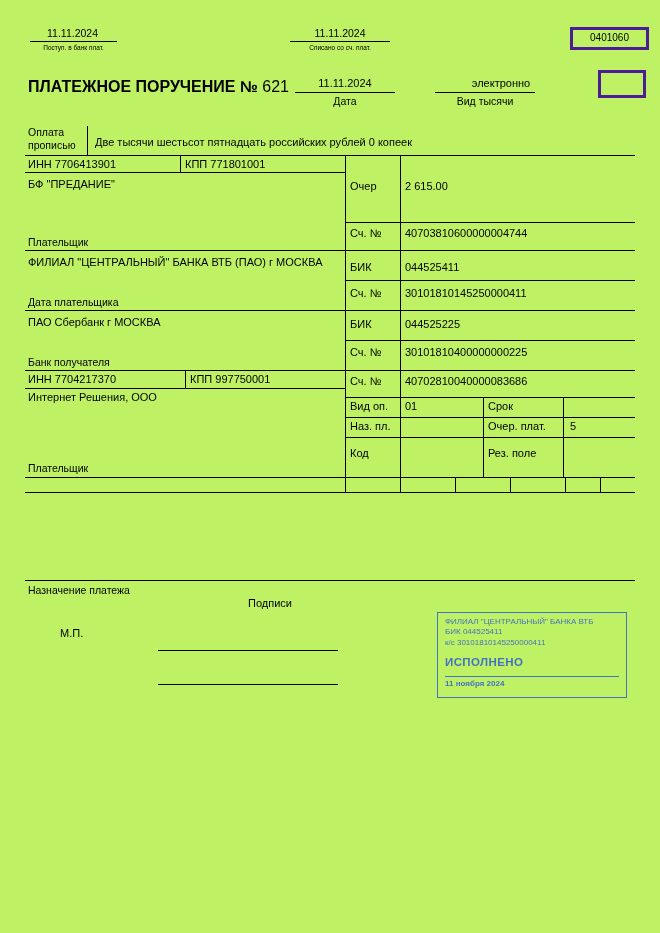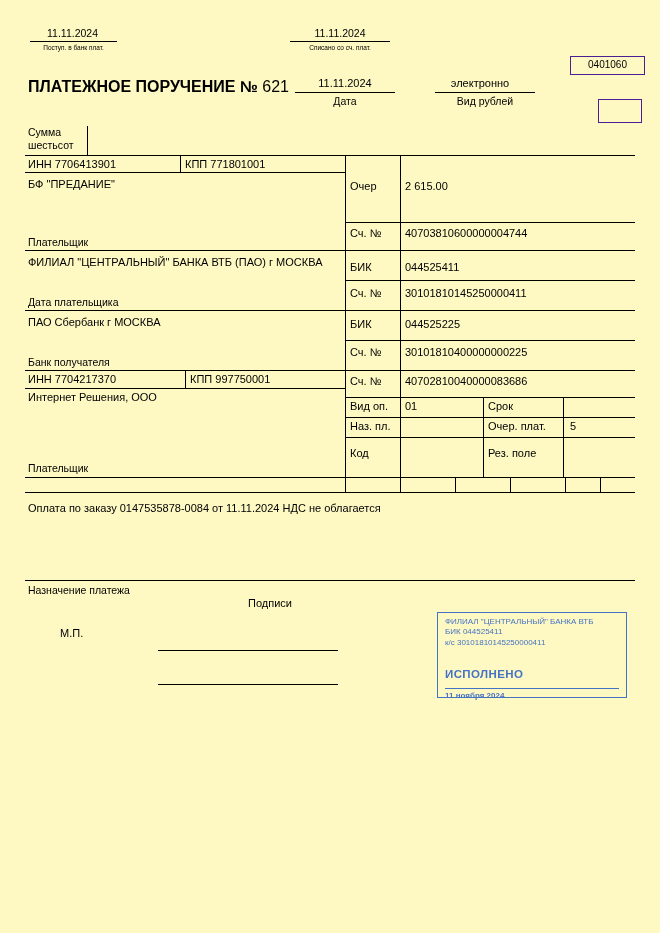--- a/index.html
+++ b/index.html
@@ -1,30 +1,30 @@
 <!DOCTYPE html>
 <html style="--stampc: #4472c4;"><head>
 <meta charset="utf-8">
 <style>
   html,body{margin:0;padding:0;background:#ffffff;}
-  .page{position:relative;width:660px;height:933px;background:#fef9c3;
+  .page{position:relative;width:660px;height:933px;background:#bef264;
         font-family:"Liberation Sans","DejaVu Sans",sans-serif;color:#000;overflow:hidden;}
   .t{position:absolute;font-size:11px;line-height:1.2;white-space:nowrap;}
   .sm{font-size:10.5px;}
   .xs{font-size:6.5px;}
   .b{font-weight:700;}
   .ctr{text-align:center;}
   .hl{position:absolute;height:0;border-top:1px solid #000;}
   .vl{position:absolute;width:0;border-left:1px solid #000;}
-  .box{position:absolute;border:1px solid #4c1d95;margin-top:29px;}
+  .box{position:absolute;border:3px solid #4c1d95;}
   :root{--stampc:#4472c4;}
   .stamp{position:absolute;left:437px;top:612px;width:190px;height:86px;
          border:1.5px solid var(--stampc);color:var(--stampc);
          padding:4px 7px;font-size:8px;line-height:1.3;box-sizing:border-box;}
-  .stamp-status{font-weight:700;font-size:11.5px;margin-top:19px;letter-spacing:.4px;}
+  .stamp-status{font-weight:700;font-size:11.5px;margin-top:7px;letter-spacing:.4px;}
   .stamp-sep{border-top:1px solid var(--stampc);margin-top:6px;}
   .stamp-date{font-size:8px;padding-top:2px;font-weight:bold;}
 </style>
 </head>
 <body>
 
 <div class="page">
 
   <div class="t ctr" style="left:30px;top:27px;width:85px;font-size:10.5px">11.11.2024</div>
   <div class="hl" style="left:30px;top:41px;width:87px"></div>
@@ -37,27 +37,28 @@
   <div class="box ctr" style="left:570px;top:27px;width:73px;height:17px;font-size:10px;line-height:15px">0401060</div>
 
   <div class="t" style="left:28px;top:77px;font-size:16px">
     <span class="b">ПЛАТЕЖНОЕ ПОРУЧЕНИЕ №</span>
     <span>621</span>
   </div>
   <div class="t ctr" style="left:295px;top:77px;width:100px">11.11.2024</div>
   <div class="hl" style="left:295px;top:92px;width:100px"></div>
   <div class="t sm ctr" style="left:295px;top:95px;width:100px">Дата</div>
 
-  <div class="t ctr" style="left:430px;top:77px;width:100px">электронно</div>
+  <div class="t ctr" style="left:451px;top:77px;width:100px">электронно</div>
   <div class="hl" style="left:435px;top:92px;width:100px"></div>
-  <div class="t sm ctr" style="left:435px;top:95px;width:100px">Вид рублей</div>
+  <div class="t sm ctr" style="left:435px;top:95px;width:100px">Вид тысячи</div>
 
   <div class="box" style="left:598px;top:70px;width:42px;height:22px"></div>
 
-  <div class="t" style="left:25px;top:126px;width:63px;height:29px;font-size:10.5px;line-height:1.2;white-space:normal;border-right:1px solid #000;padding-left:3px;box-sizing:border-box">Сумма шестьсот</div>
+  <div class="t" style="left:25px;top:126px;width:63px;height:29px;font-size:10.5px;line-height:1.2;white-space:normal;border-right:1px solid #000;padding-left:3px;box-sizing:border-box">Оплата прописью</div>
+  <div class="t" style="left:95px;top:136px">Две тысячи шестьсот пятнадцать российских рублей 0 копеек</div>
 
   <div class="hl" style="left:25px;top:155px;width:610px"></div>
   <div class="hl" style="left:25px;top:172px;width:320px"></div>
   <div class="hl" style="left:345px;top:222px;width:290px"></div>
   <div class="hl" style="left:25px;top:250px;width:610px"></div>
   <div class="hl" style="left:345px;top:280px;width:290px"></div>
   <div class="hl" style="left:25px;top:310px;width:610px"></div>
   <div class="hl" style="left:345px;top:340px;width:290px"></div>
   <div class="hl" style="left:25px;top:370px;width:610px"></div>
   <div class="hl" style="left:25px;top:388px;width:320px"></div>
@@ -111,21 +112,20 @@
 
   <div class="t" style="left:350px;top:400px">Вид оп.</div>
   <div class="t" style="left:405px;top:400px">01</div>
   <div class="t" style="left:488px;top:400px">Срок</div>
   <div class="t" style="left:350px;top:420px">Наз. пл.</div>
   <div class="t" style="left:488px;top:420px">Очер. плат.</div>
   <div class="t" style="left:570px;top:420px">5</div>
   <div class="t" style="left:350px;top:447px">Код</div>
   <div class="t" style="left:488px;top:447px">Рез. поле</div>
 
-  <div class="t" style="left:28px;top:502px">Оплата по заказу 0147535878-0084 от 11.11.2024 НДС не облагается</div>
   <div class="hl" style="left:25px;top:580px;width:610px"></div>
   <div class="t sm" style="left:28px;top:584px">Назначение платежа</div>
 
   <div class="t ctr" style="left:180px;top:597px;width:180px">Подписи</div>
   <div class="t" style="left:60px;top:627px">М.П.</div>
   <div class="hl" style="left:158px;top:650px;width:180px"></div>
   <div class="hl" style="left:158px;top:684px;width:180px"></div>
 
   <div class="stamp">
     <div>ФИЛИАЛ "ЦЕНТРАЛЬНЫЙ" БАНКА ВТБ</div>

